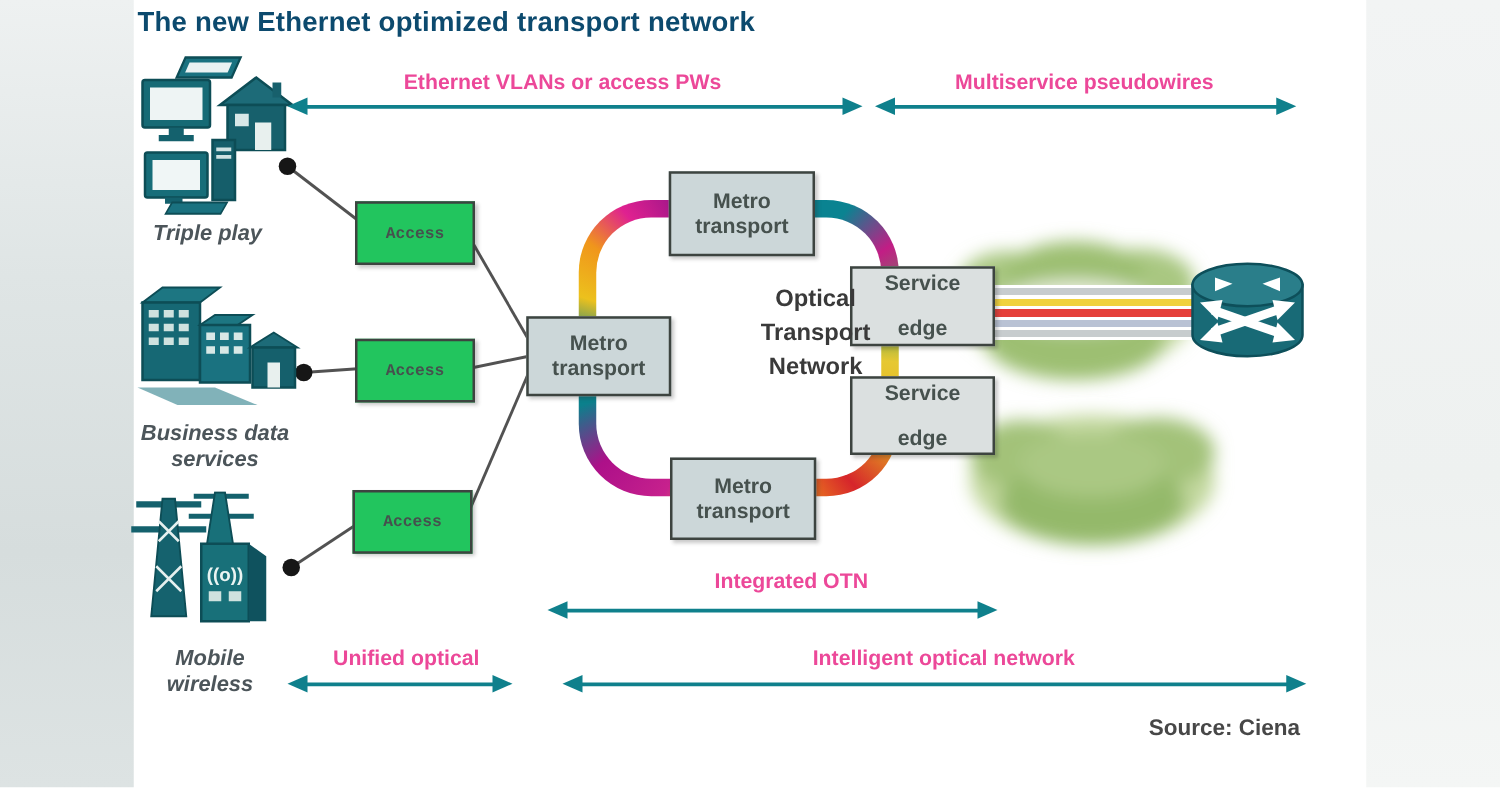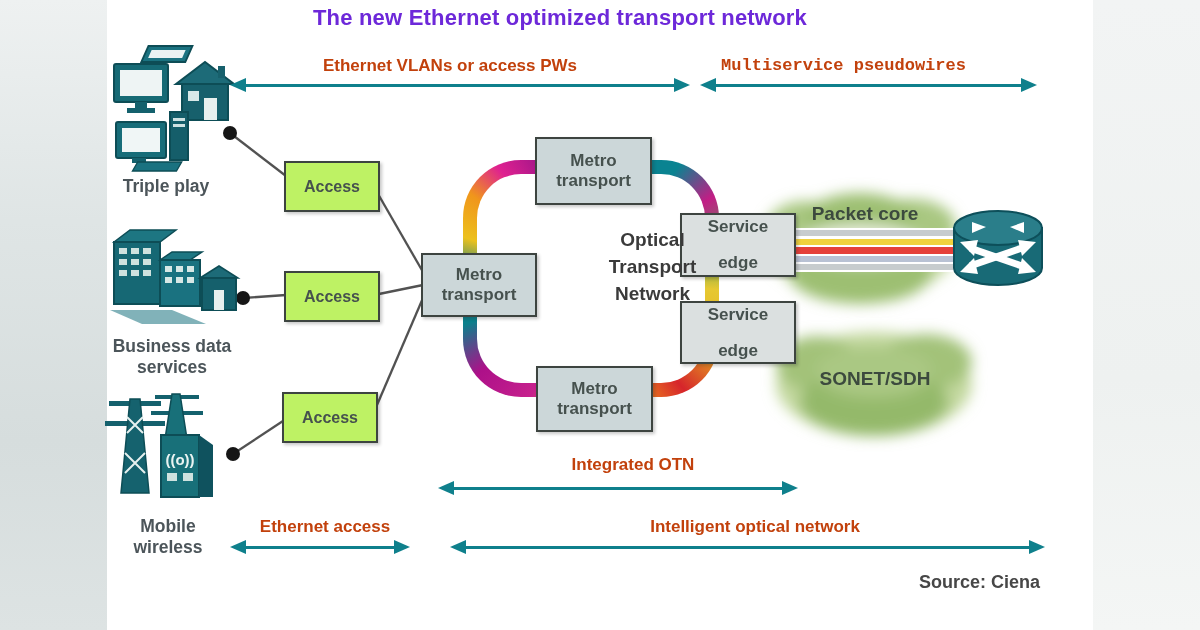--- a/index.html
+++ b/index.html
@@ -17,49 +17,49 @@
     left:0;top:0;width:107px;height:630px;
     background:linear-gradient(180deg,#eef1f1 0%,#dfe5e5 35%,#d6dddd 70%,#dde3e3 100%);
   }
   .gutter-right{
     left:1093px;top:0;width:107px;height:630px;
     background:linear-gradient(180deg,#f2f4f4 0%,#eef1f0 60%,#f4f6f5 100%);
   }
 
   
   .title{
-    left:110px;top:5px;width:900px;text-align:center;
-    font-size:22px;font-weight:800;color:#6d28d9;letter-spacing:.2px;
+    left:110px;top:5px;width:900px;
+    font-size:22px;font-weight:800;color:#0c4a6e;letter-spacing:.2px;
   }
 
   
   .darrow{height:14px;}
   .darrow .shaft{position:absolute;left:11px;right:11px;top:5.5px;height:3.2px;background:#0f808c;}
   .darrow::before{content:"";position:absolute;left:0;top:0;width:0;height:0;
     border-top:7px solid transparent;border-bottom:7px solid transparent;border-right:16px solid #0f808c;}
   .darrow::after{content:"";position:absolute;right:0;top:0;width:0;height:0;
     border-top:7px solid transparent;border-bottom:7px solid transparent;border-left:16px solid #0f808c;}
 
   .span-label{
-    text-align:center;font-size:17px;font-weight:600;color:#c2410c;
+    text-align:center;font-size:17px;font-weight:600;color:#ec4899;
   }
 
   
   .ep-label{
-    text-align:center;font-size:17.5px;font-weight:600;color:#4c555a;line-height:21px;
+    text-align:center;font-size:17.5px;font-weight:600;color:#4c555a;line-height:21px;font-style:italic;
   }
 
   
   .nodebox{
     display:flex;flex-direction:column;align-items:center;justify-content:center;
     border:2.5px solid #3d4440;text-align:center;font-weight:700;color:#46514e;
     box-shadow:2px 2px 3px rgba(40,40,40,0.25);
     line-height:20px;font-size:17px;
   }
-  .access-box{background:#bef264;font-size:16px;}
+  .access-box{background:#22c55e;font-size:13px;font-family:Liberation Mono, monospace;}
   .gray-box{background:#ccd7d9;}
   .service-box{background:#dbe0e0;gap:16px;}
 
   
   .otn-ring{
     left:463px;top:160px;width:256px;height:237px;border-radius:58px;
     background:conic-gradient(from 0deg,
       #0a8391 0deg, #0a8391 38deg, #c21d85 56deg, #5aa054 78deg,
       #e6c832 95deg, #e6b51f 118deg, #d6252b 140deg, #ef8b1c 158deg,
       #f2a81c 185deg, #c7218d 207deg, #ad1089 230deg, #0b808c 250deg,
@@ -274,41 +274,39 @@
     <span>Service</span>
     <span>edge</span>
   </div>
 
   <div class="abs otn-label">
     <span style="display:block">Optical</span>
     <span style="display:block">Transport</span>
     <span style="display:block">Network</span>
   </div>
 
-  <div class="abs cloud-label" style="left:780px;top:203px;width:170px;">Packet core</div>
-  <div class="abs cloud-label" style="left:790px;top:368px;width:170px;">SONET/SDH</div>
 
   <div class="abs title">The new Ethernet optimized transport network</div>
 
   <div class="abs span-label" style="left:250px;top:56px;width:400px;">Ethernet VLANs or access PWs</div>
   <div class="abs darrow" style="left:230px;top:78px;width:460px;">
       <div class="shaft"></div>
     </div>
 
-  <div class="abs span-label" style="left:676px;top:56px;width:335px;font-family:Liberation Mono, monospace;">Multiservice pseudowires</div>
+  <div class="abs span-label" style="left:700px;top:56px;width:335px;">Multiservice pseudowires</div>
   <div class="abs darrow" style="left:700px;top:78px;width:337px;">
       <div class="shaft"></div>
     </div>
 
   <div class="abs span-label" style="left:483px;top:455px;width:300px;">Integrated OTN</div>
   <div class="abs darrow" style="left:438px;top:481px;width:360px;">
       <div class="shaft"></div>
     </div>
 
-  <div class="abs span-label" style="left:230px;top:517px;width:190px;">Ethernet access</div>
+  <div class="abs span-label" style="left:230px;top:517px;width:190px;">Unified optical</div>
   <div class="abs darrow" style="left:230px;top:540px;width:180px;">
       <div class="shaft"></div>
     </div>
 
   <div class="abs span-label" style="left:560px;top:517px;width:390px;">Intelligent optical network</div>
   <div class="abs darrow" style="left:450px;top:540px;width:595px;">
       <div class="shaft"></div>
     </div>
 
   <div class="abs ep-label" style="left:110px;top:176px;width:112px;">Triple play</div>

